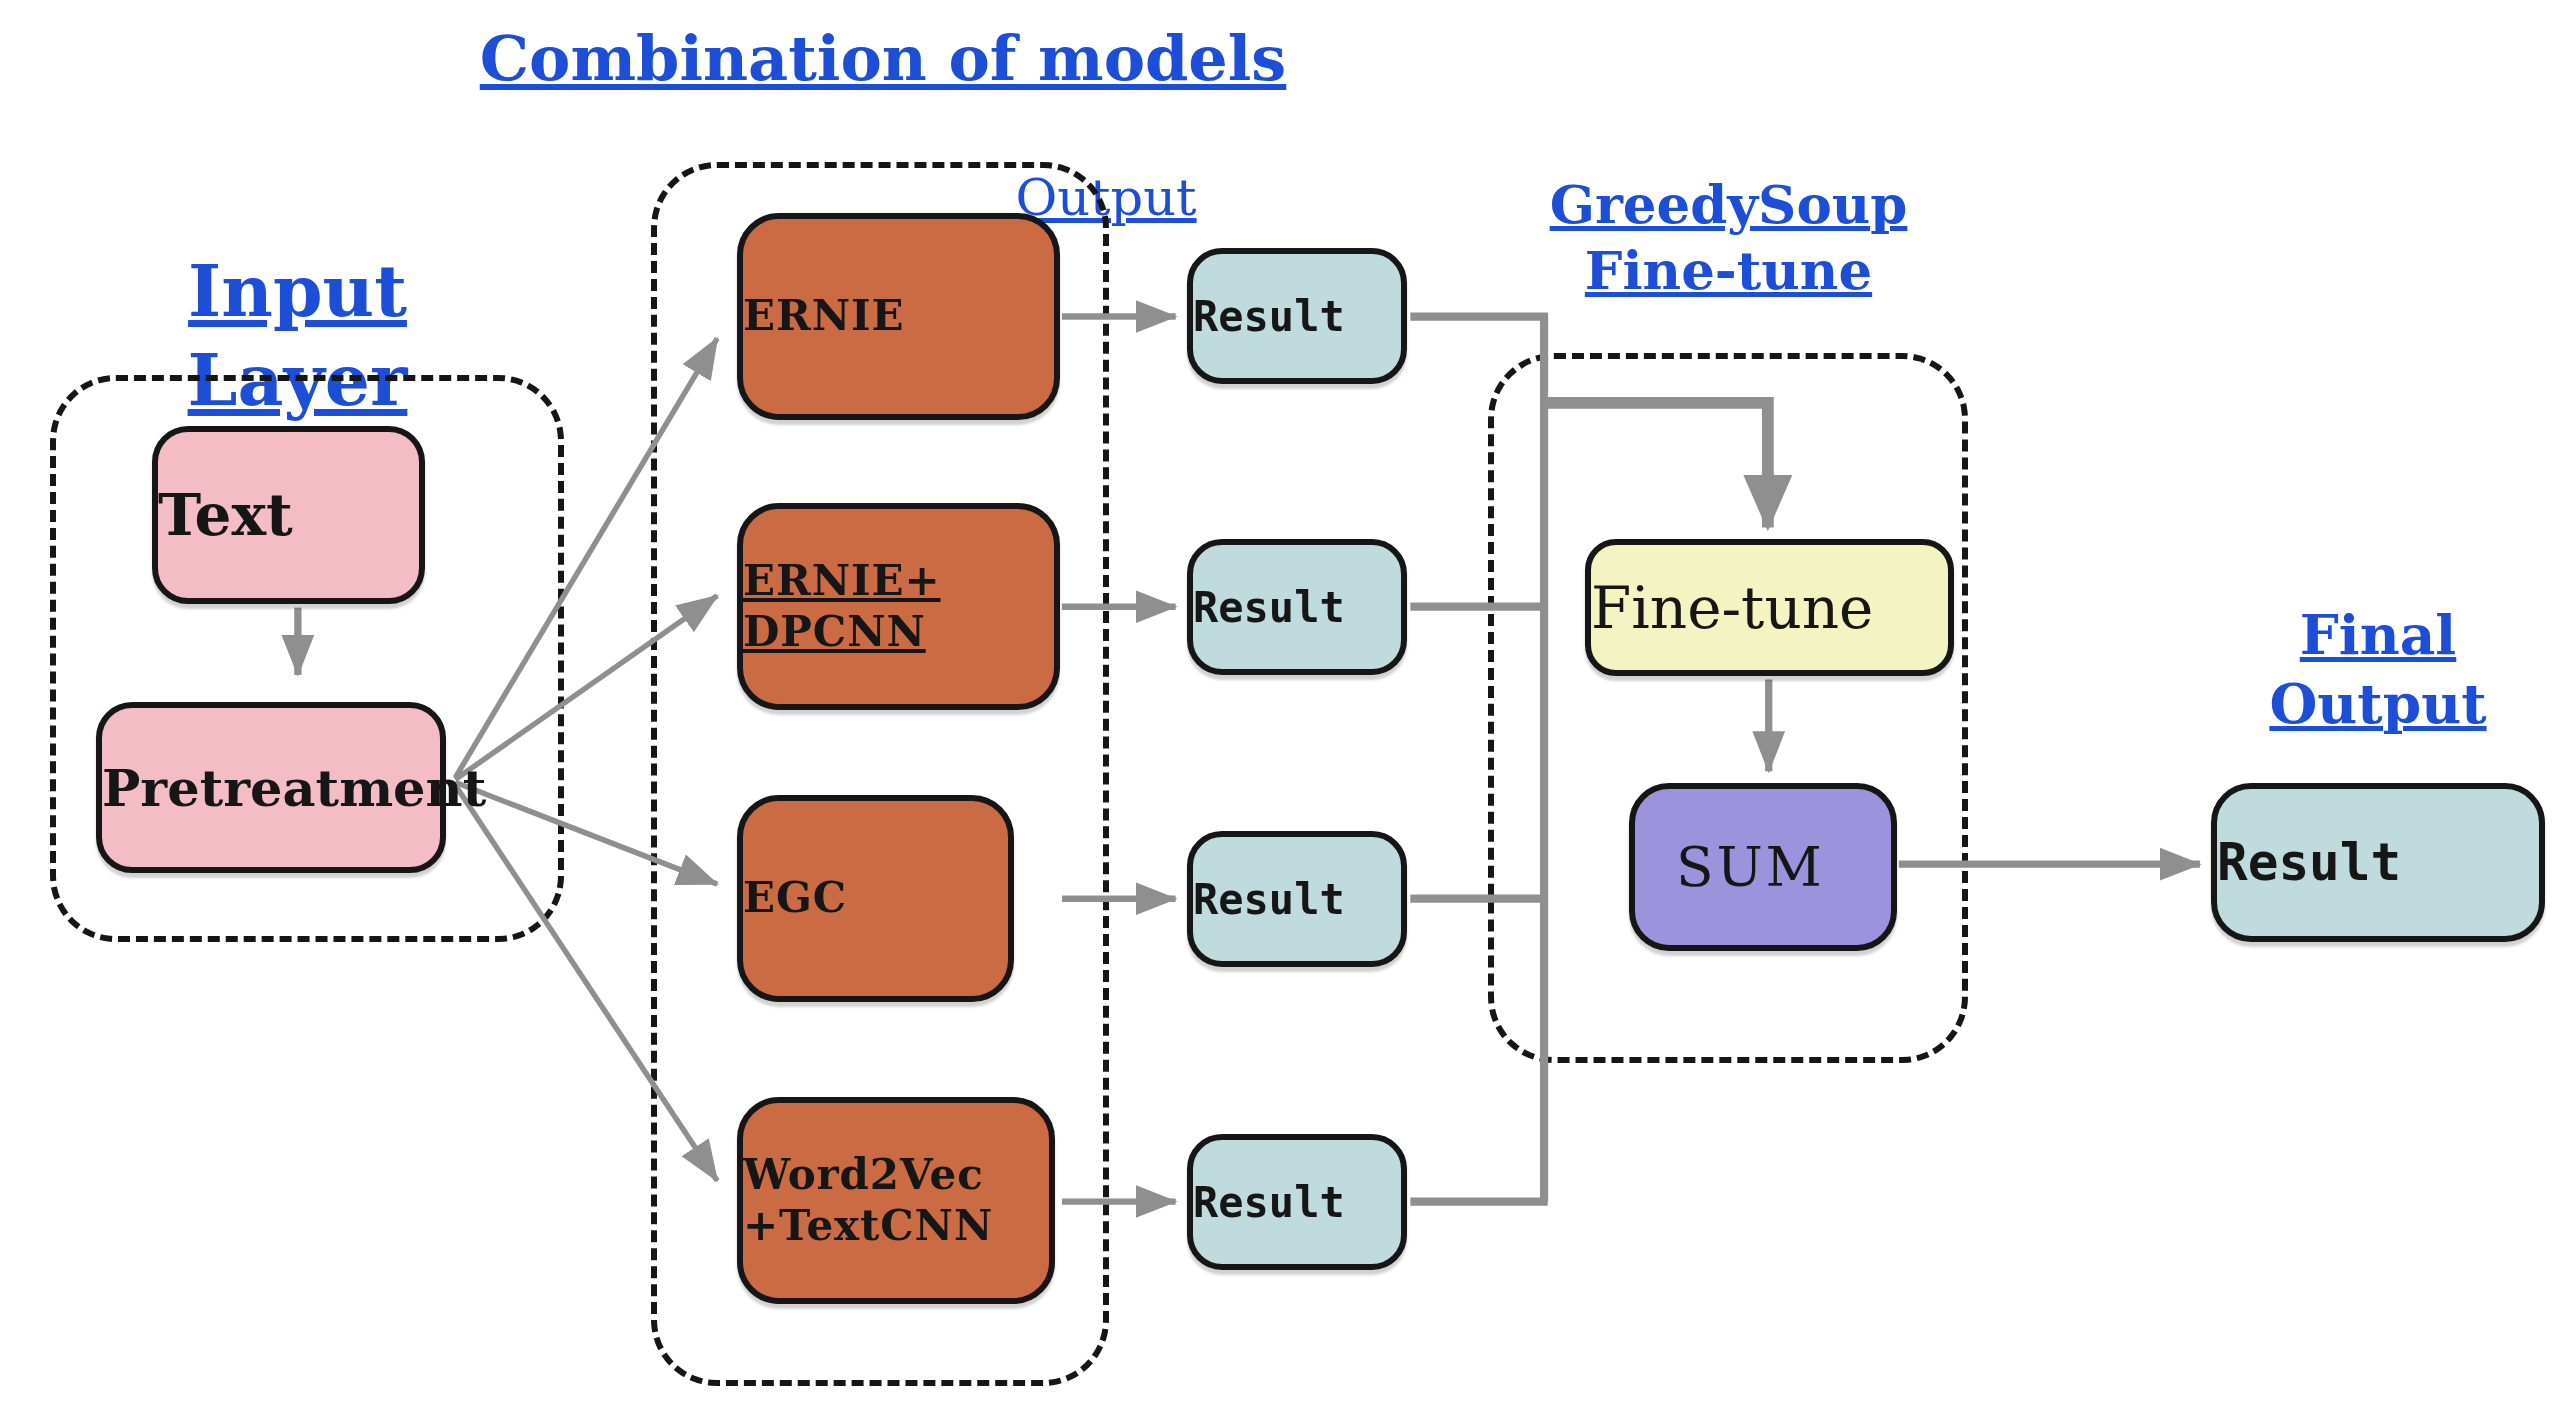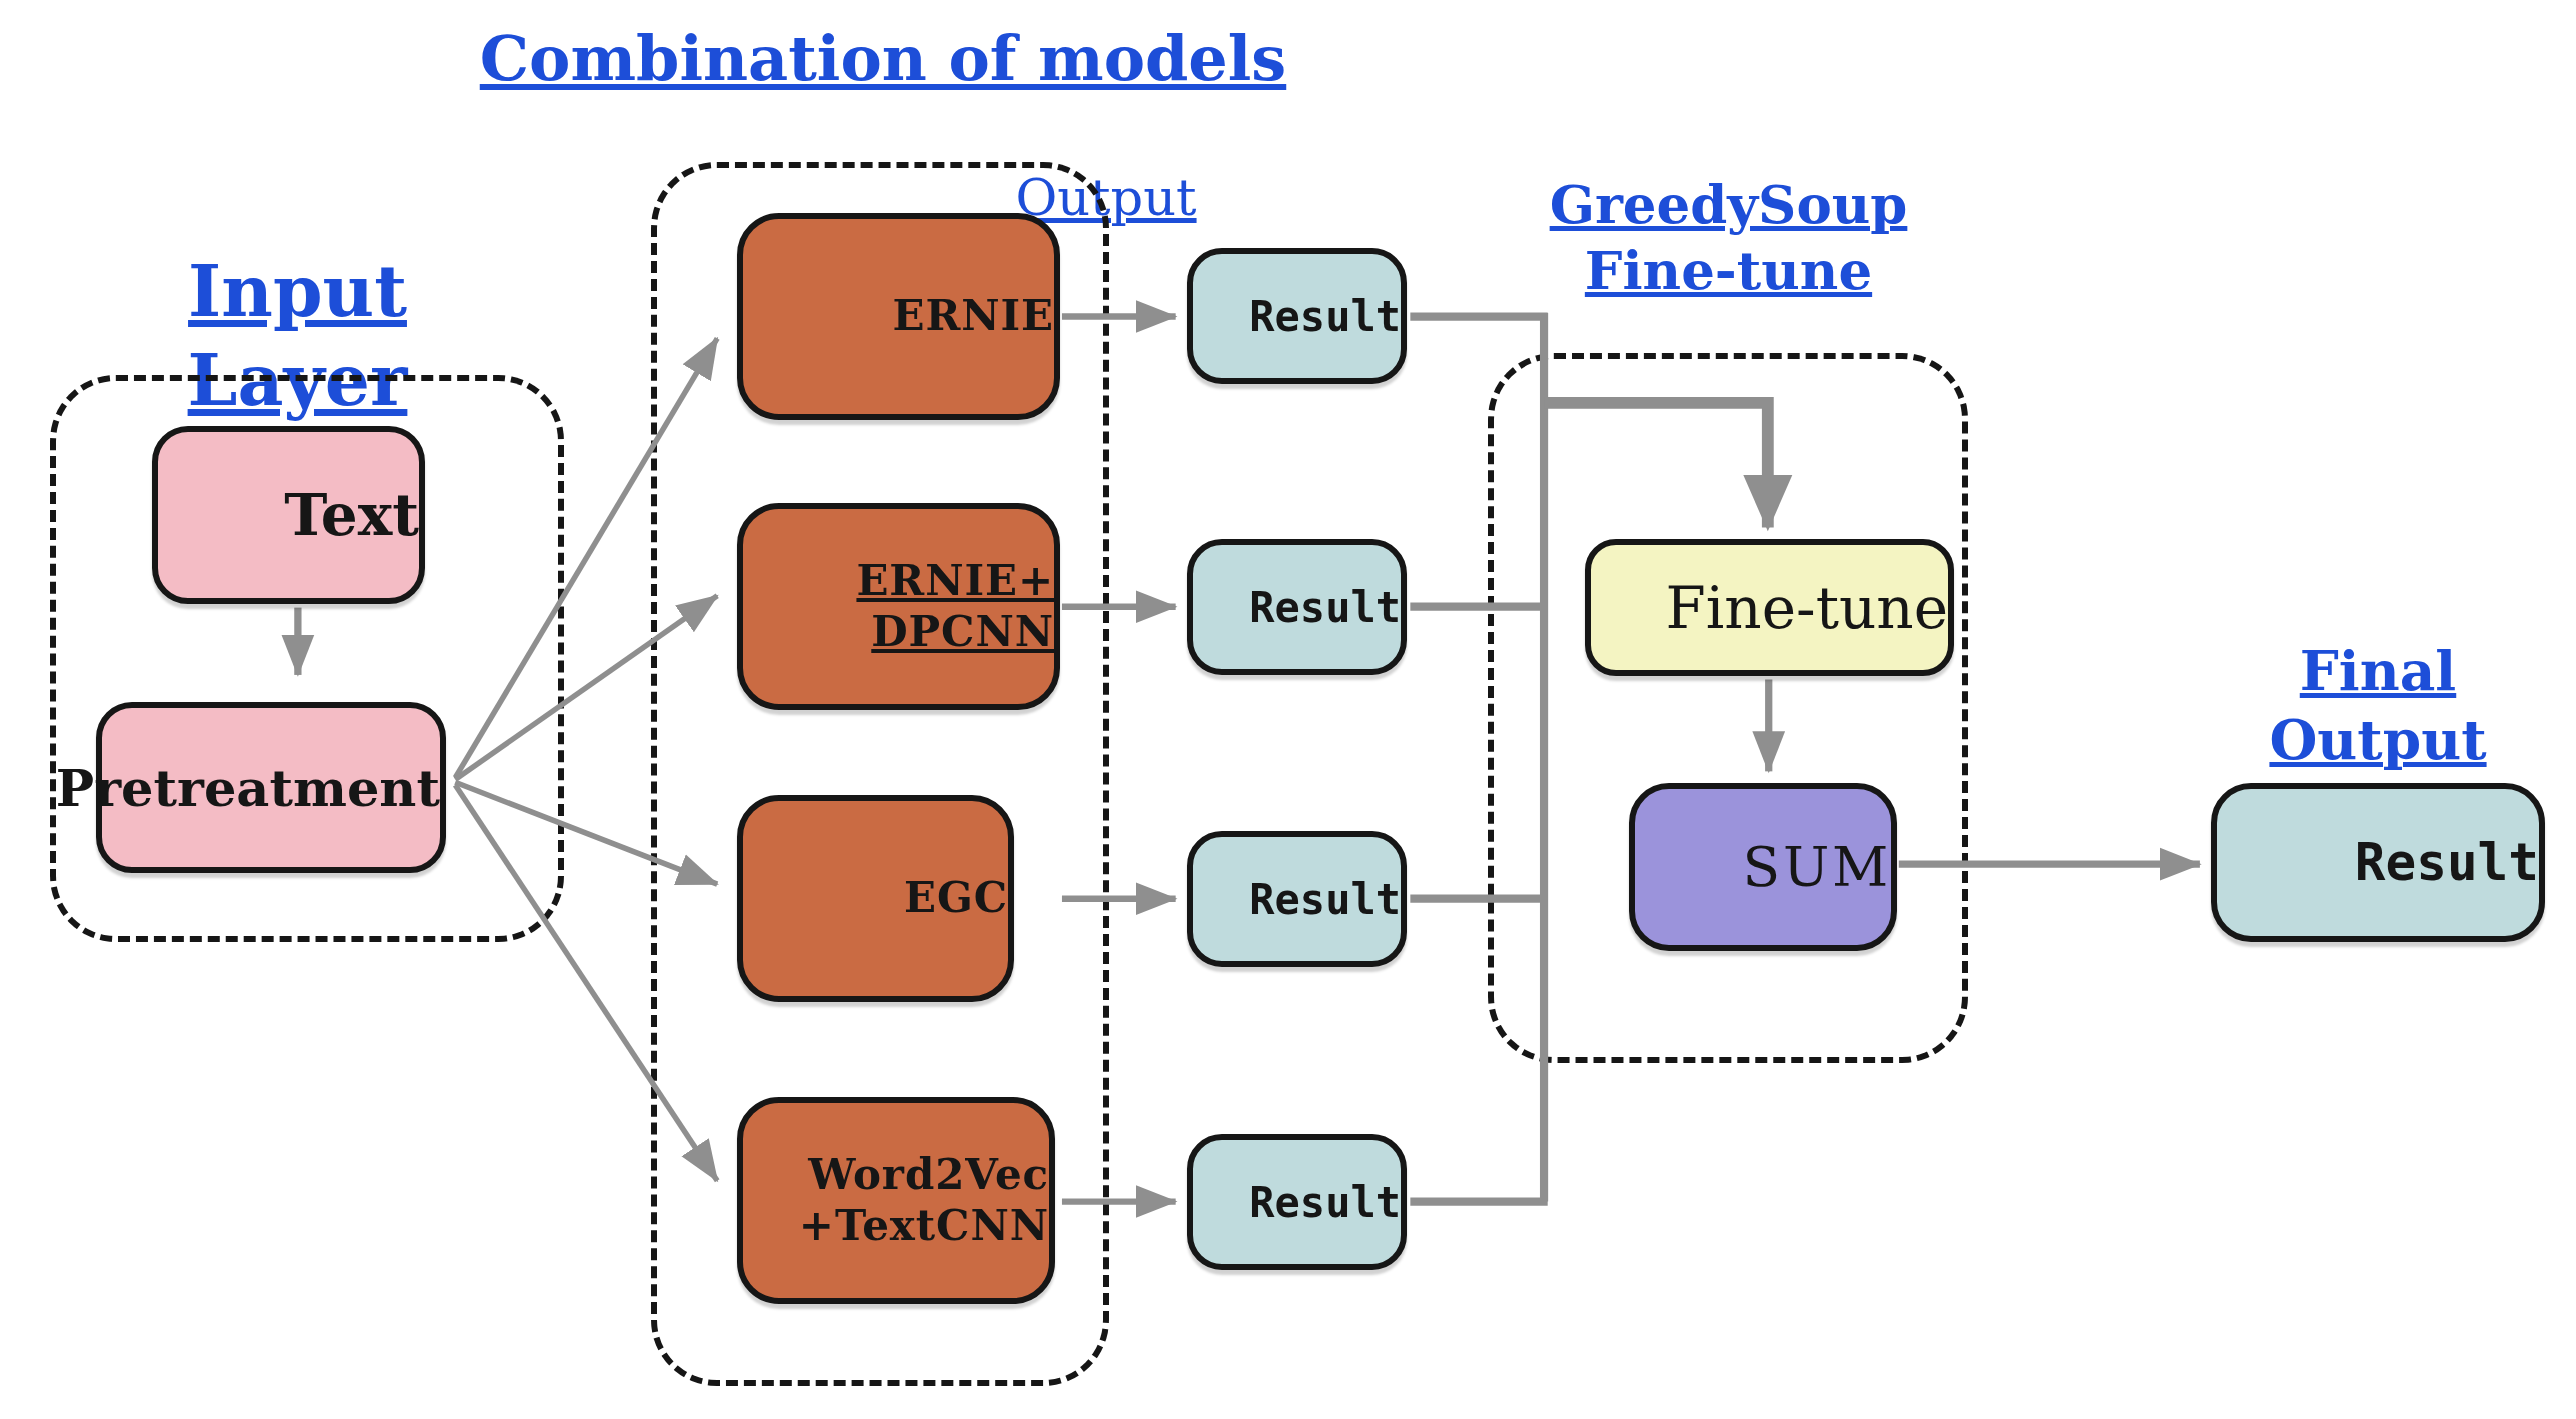--- a/index.html
+++ b/index.html
@@ -2,21 +2,21 @@
 <html style="--pink: #F4BCC5; --orange: #CA6B43; --teal: #BFDBDD; --yellow: #F4F4C2; --purple: #9B93DB; --arrow: #8F8F8F; --border: #161616;font-size:14.6px"><head>
 <meta charset="utf-8">
 <style>
   html,body{margin:0;padding:0;background:#ffffff;}
   .canvas{position:relative;width:2576px;height:1419px;background:#fff;overflow:hidden;
           font-family:"DejaVu Serif", serif;color:#161616;}
   .lbl{position:absolute;text-align:center;font-weight:bold;color:#1d4ed8;line-height:1.25;text-decoration:underline;}
   .dashedbox{position:absolute;box-sizing:border-box;border:6.4px dashed #161616;
              border-radius:66px;background:transparent;z-index:1;}
   .node{position:absolute;box-sizing:border-box;border:6.4px solid #161616;
-        display:flex;flex-direction:column;align-items:flex-end;justify-content:center;
+        display:flex;flex-direction:column;align-items:flex-start;justify-content:center;
         text-align:center;z-index:3;box-shadow:0 4.5px 2.7px rgba(0,0,0,0.18);}
   .node .ln{display:block;}
   .pink{background:var(--pink);border-radius:36px;}
   .orange{background:var(--orange);border-radius:42px;font-weight:bold;font-size:42px;line-height:1.2;letter-spacing:0.9px;}
   .teal{background:var(--teal);border-radius:35px;font-family:"DejaVu Sans Mono", monospace;font-weight:bold;font-size:42px;}
   .yellow{background:var(--yellow);border-radius:31px;font-size:58px;}
   .purple{background:var(--purple);border-radius:40px;font-size:55px;letter-spacing:2.7px;}
   .final-res{background:var(--teal);border-radius:40px;font-family:"DejaVu Sans Mono", monospace;font-weight:bold;font-size:51px;}
   svg.wires{position:absolute;left:0;top:0;z-index:2;}
 </style>
@@ -119,21 +119,21 @@
   <div class="dashedbox" style="left:1488px;top:353px;width:480px;height:710px;"></div>
 
   <div class="node yellow" style="left:1585px;top:539px;width:369px;height:137px;">
     <span class="ln">Fine-tune</span>
   </div>
 
   <div class="node purple" style="left:1629px;top:783px;width:268px;height:168px;padding-left:41px;">
     <span class="ln">SUM</span>
   </div>
 
-  <div class="lbl" style="left:2211px;top:601px;width:334px;font-size:55px;margin-top:36px;">
+  <div class="lbl" style="left:2211px;top:601px;width:334px;font-size:55px;">
     <span class="ln" style="display:block;">Final</span>
     <span class="ln" style="display:block;">Output</span>
   </div>
 
   <div class="node final-res" style="left:2211px;top:783px;width:334px;height:159px;">
     <span class="ln">Result</span>
   </div>
 
 </div>
 

